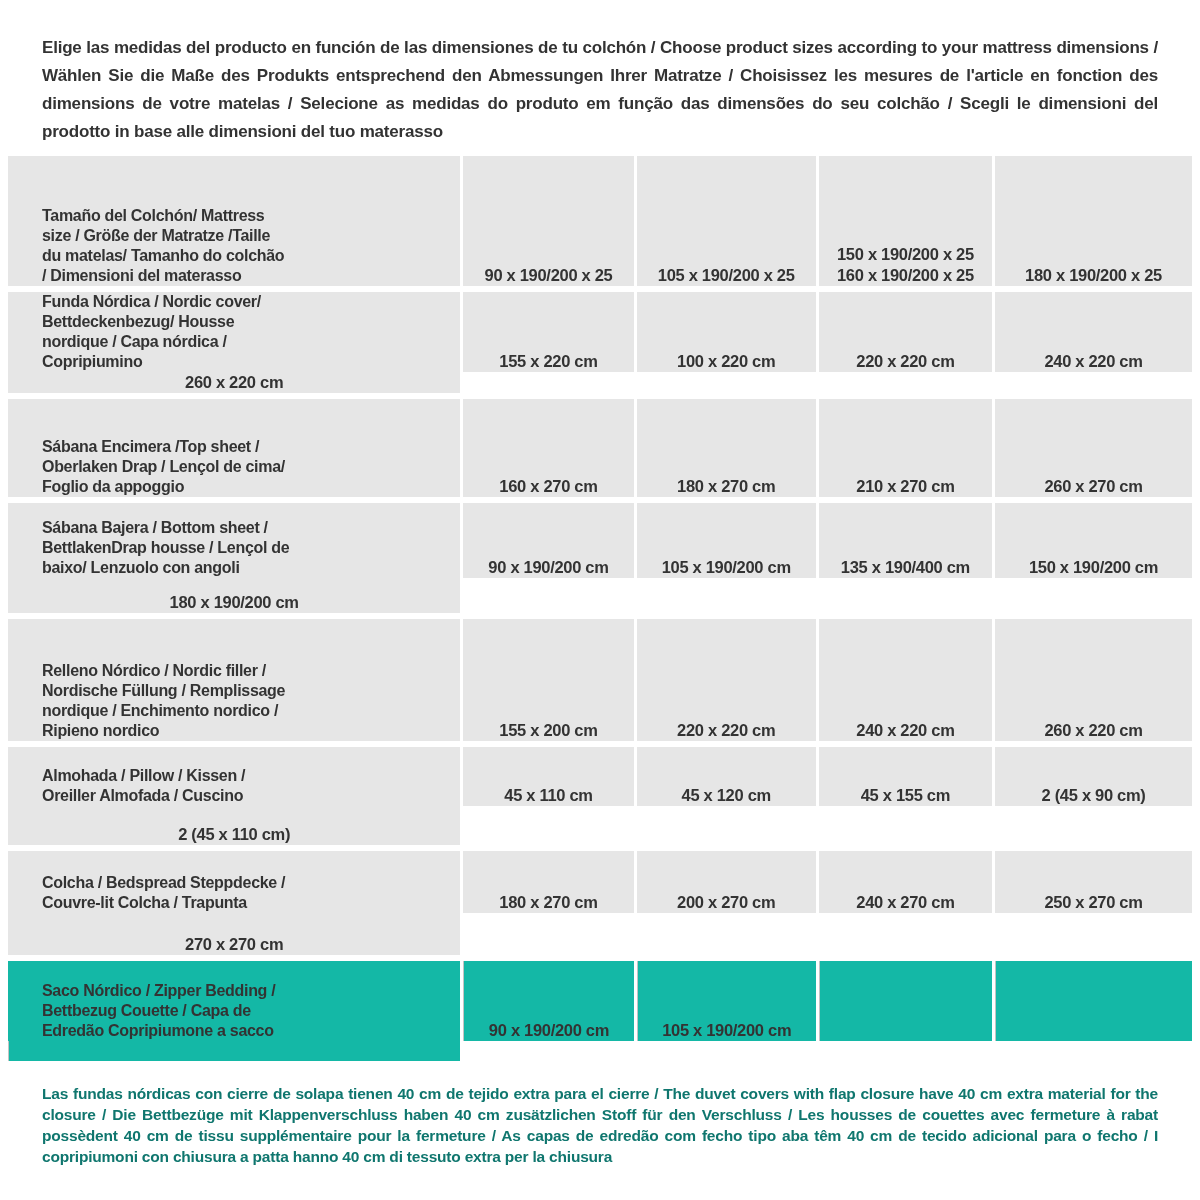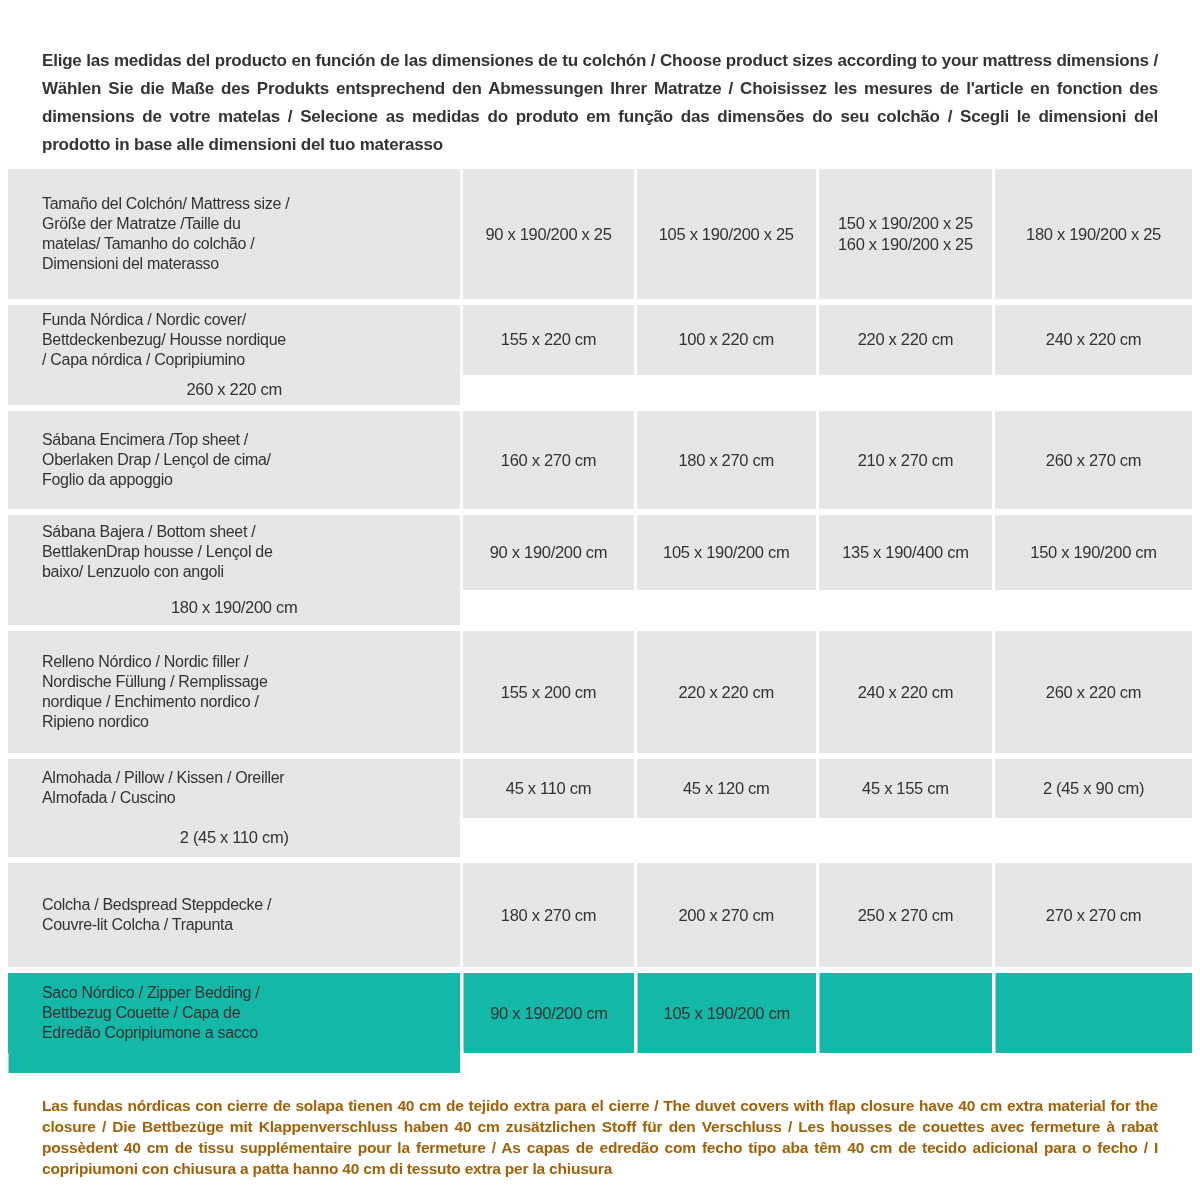--- a/index.html
+++ b/index.html
@@ -11,21 +11,21 @@
     color: #303030;
   }
   .page {
     width: 1200px;
     height: 1200px;
     background: #ffffff;
     overflow: hidden;
     box-sizing: border-box;
   }
   .intro {
-    margin: 47px 42px 0 42px;
+    margin: 34px 42px 0 42px;
     font-size: 17px;
     font-weight: bold;
     line-height: 28px;
     letter-spacing: -0.2px;
     text-align: justify;
     color: #333333;
   }
   .size-table {
     margin: 10px 8px 0 8px;
     display: flex;
@@ -33,23 +33,23 @@
     gap: 6px;
   }
   .trow {
     display: grid;
     grid-template-columns: 457fr 172fr 181fr 175fr 199fr;
     column-gap: 3px;
   }
   .tcell {
     background: #e6e6e6;
     display: flex;
-    align-items: center;
+    align-items: flex-end;
     justify-content: center;
-    font-weight: normal;
+    font-weight: bold;
     font-size: 16.5px;
     letter-spacing: -0.3px;
     line-height: 21px;
     text-align: center;
     color: #333333;
     box-sizing: border-box;
   }
   .tcell.label {
     justify-content: flex-start;
     text-align: left;
@@ -66,21 +66,21 @@
     border-left: 1px solid #c4c4c4;
   }
   .trow.plain .tcell:first-child { border-left: none; }
   .footer-note {
     margin: 22px 42px 0 42px;
     font-size: 15.5px;
     font-weight: bold;
     line-height: 21px;
     letter-spacing: -0.2px;
     text-align: justify;
-    color: #a16207;
+    color: #0f766e;
   }
 </style>
 </head>
 <body>
 
 <div class="page">
 
   <p class="intro">Elige las medidas del producto en función de las dimensiones de tu colchón / Choose product sizes according to your mattress dimensions / Wählen Sie die Maße des Produkts entsprechend den Abmessungen Ihrer Matratze / Choisissez les mesures de l'article en fonction des dimensions de votre matelas / Selecione as medidas do produto em função das dimensões do seu colchão / Scegli le dimensioni del prodotto in base alle dimensioni del tuo materasso</p>
 
   <div class="size-table">
@@ -207,20 +207,23 @@
       <div class="tcell label">
         <div class="label-text">Colcha / Bedspread Steppdecke / Couvre-lit Colcha / Trapunta</div>
       </div>
       <div class="tcell">
           <span class="val">180 x 270 cm</span>
         </div>
       <div class="tcell">
           <span class="val">200 x 270 cm</span>
         </div>
       <div class="tcell">
+          <span class="val">240 x 270 cm</span>
+        </div>
+      <div class="tcell">
           <span class="val">250 x 270 cm</span>
         </div>
       <div class="tcell">
           <span class="val">270 x 270 cm</span>
         </div>
     </div>
 
     <div class="trow plain" style="min-height:100px">
       <div class="tcell label">
         <div class="label-text">Saco Nórdico / Zipper Bedding / Bettbezug Couette  / Capa de Edredão Copripiumone a sacco</div>

